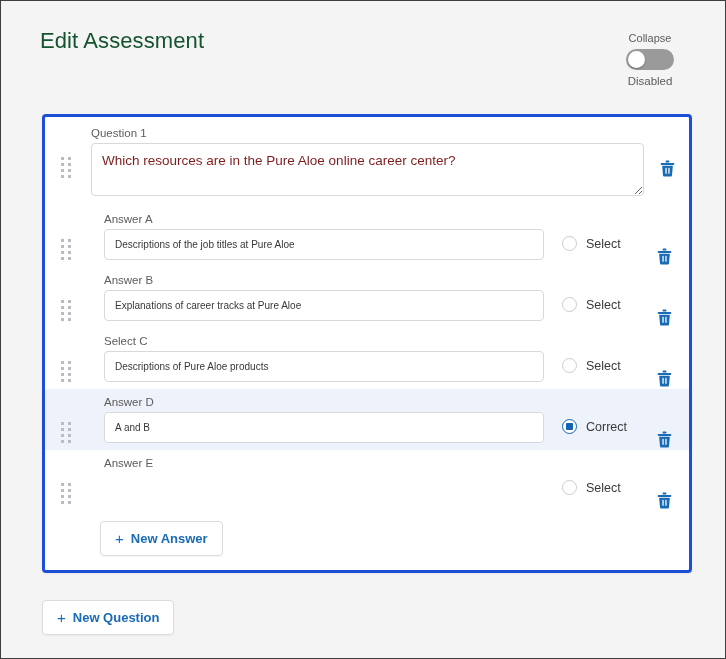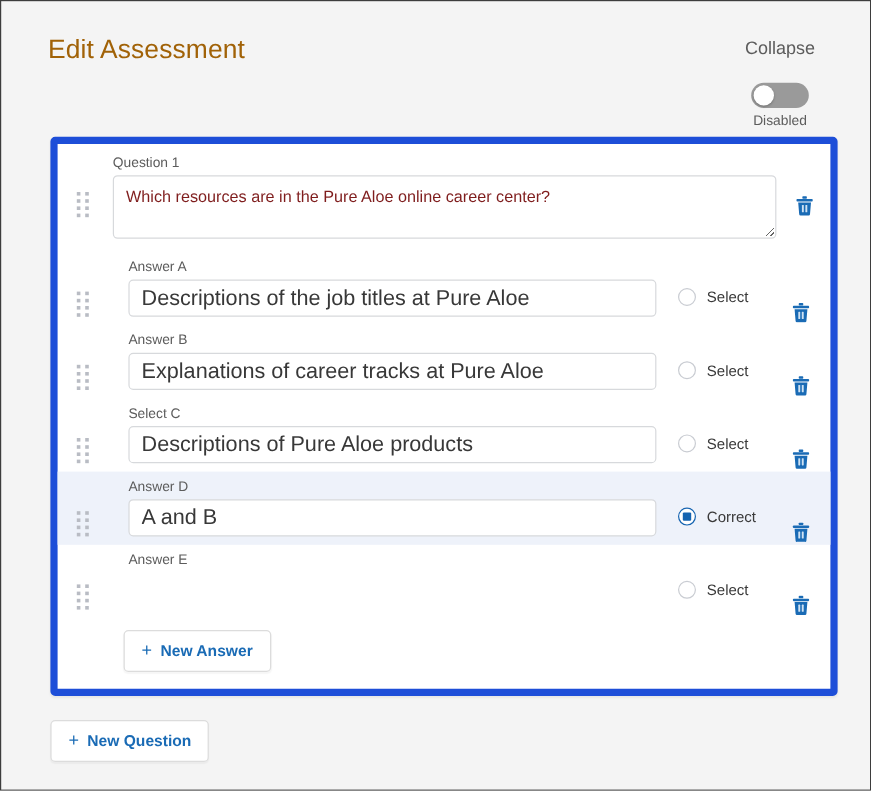--- a/index.html
+++ b/index.html
@@ -26,35 +26,35 @@
   
   .page-header {
     position: relative;
     height: 108px;
   }
   .page-title {
     position: absolute;
     left: 39px;
     top: 27px;
     font-size: 22px;
-    color: #a16207;
+    color: #14532d;
     letter-spacing: 0.1px;
   }
   .collapse-group {
     position: absolute;
     right: 29px;
     top: 31px;
     width: 92px;
     text-align: center;
   }
   .collapse-label {
-    font-size: 15px;
+    font-size: 11px;
     color: #5c5c5c;
     display: block;
-    margin-bottom: 20px;
+    margin-bottom: 5px;
     text-align: center;
   }
   .toggle-track {
     display: inline-block;
     width: 48px;
     height: 21px;
     border-radius: 11px;
     background: #9a9a9a;
     position: relative;
     vertical-align: middle;
@@ -76,21 +76,21 @@
     color: #5c5c5c;
   }
 
   
   .question-card {
     position: absolute;
     left: 41px;
     top: 113px;
     width: 644px;
     background: #ffffff;
-    border: 6px solid #1d4ed8;
+    border: 3px solid #1d4ed8;
     border-radius: 4px;
     box-shadow: 0 1px 2px rgba(0,0,0,0.06);
     padding-bottom: 14px;
   }
 
   .q-row {
     position: relative;
     display: flex;
     align-items: flex-start;
     padding: 10px 14px 6px 14px;
@@ -163,21 +163,21 @@
     margin-left: 31px;
   }
   .answer-input {
     box-sizing: border-box;
     width: 440px;
     height: 31px;
     border: 1px solid #d7d9dc;
     border-radius: 4px;
     background: #ffffff;
     font-family: "Liberation Sans", sans-serif;
-    font-size: 18px;
+    font-size: 10px;
     color: #383838;
     padding: 2px 10px;
     outline: none;
   }
   .choice-group {
     display: flex;
     align-items: center;
     margin: 23px 0 0 18px;
     flex: 0 0 auto;
     justify-content: space-between;

